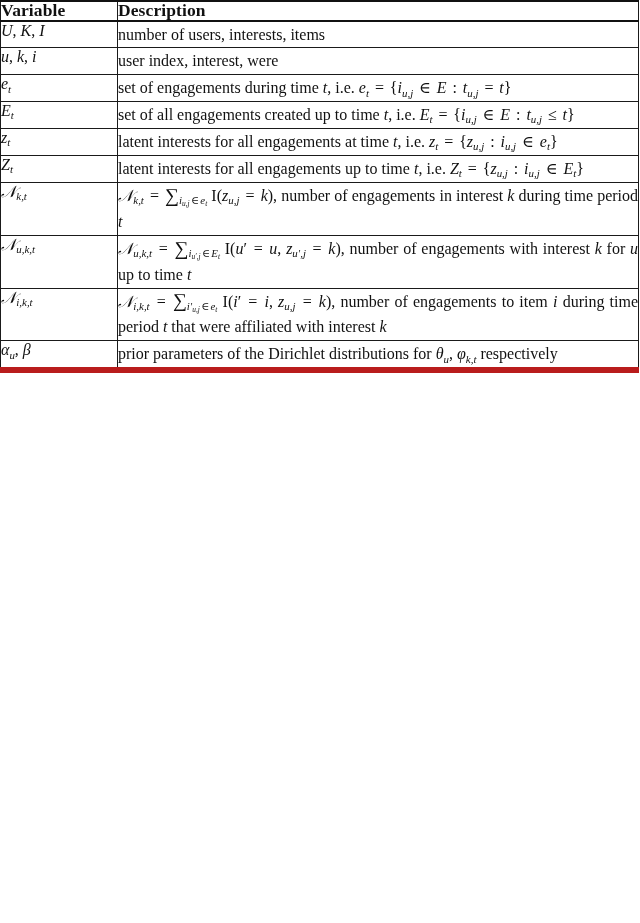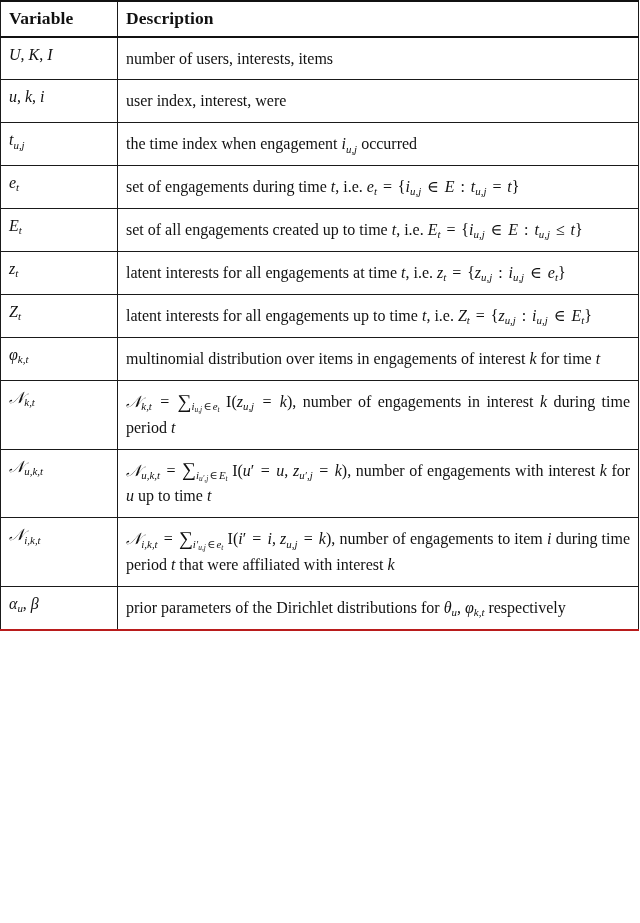--- a/index.html
+++ b/index.html
@@ -19,30 +19,30 @@
     width: 638px;
     border-collapse: collapse;
     table-layout: fixed;
     margin: 0;
   }
 
   #notation-table td,
   #notation-table th {
     border: 1px solid #1a1a1a;
     vertical-align: top;
-    padding: 8px;
+    padding: 0;
   }
 
   
   #notation-table thead th {
     border-top: 2px solid #111111;
     border-bottom: 2px solid #111111;
   }
   #notation-table tbody tr:last-child td {
-    border-bottom: 2px solid #b91c1c;
+    border-bottom: 6px solid #b91c1c;
   }
 
   col.var-col { width: 117px; }
   col.desc-col { width: 521px; }
 
   .hdr {
     font-weight: bold;
     font-size: 17.5px;
     line-height: 1;
     text-align: left;
@@ -129,26 +129,20 @@
 
     <tr>
       <td class="var-cell">
         <span class="mi">u</span>, <span class="mi">k</span>, <span class="mi">i</span>
       </td>
       <td class="desc-cell single">user index, interest, were</td>
     </tr>
 
 
 
-    <tr>
-      <td class="var-cell">
-        <span class="mi">t</span><sub class="mi">u,j</sub>
-      </td>
-      <td class="desc-cell single">the time index when engagement <span class="nowrap"><span class="mi">i</span><sub class="mi">u,j</sub></span> occurred</td>
-    </tr>
 
 
     <tr>
       <td class="var-cell">
         <span class="mi">e</span><sub class="mi">t</sub>
       </td>
       <td class="desc-cell">set of engagements during time <span class="mi">t</span>, i.e. <span class="nowrap"><span class="mi">e</span><sub class="mi">t</sub></span> <span class="op">=</span> {<span class="nowrap"><span class="mi">i</span><sub class="mi">u,j</sub></span> <span class="op">∈</span> <span class="mi">E</span> <span class="op">:</span> <span class="nowrap"><span class="mi">t</span><sub class="mi">u,j</sub></span> <span class="op">=</span> <span class="mi">t</span>}</td>
     </tr>
 
     <tr>
@@ -165,26 +159,20 @@
       <td class="desc-cell">latent interests for all engagements at time <span class="mi">t</span>, i.e. <span class="nowrap"><span class="mi">z</span><sub class="mi">t</sub></span> <span class="op">=</span> {<span class="nowrap"><span class="mi">z</span><sub class="mi">u,j</sub></span> <span class="op">:</span> <span class="nowrap"><span class="mi">i</span><sub class="mi">u,j</sub></span> <span class="op">∈</span> <span class="nowrap"><span class="mi">e</span><sub class="mi">t</sub></span>}</td>
     </tr>
 
     <tr>
       <td class="var-cell">
         <span class="mi">Z</span><sub class="mi">t</sub>
       </td>
       <td class="desc-cell">latent interests for all engagements up to time <span class="mi">t</span>, i.e. <span class="nowrap"><span class="mi">Z</span><sub class="mi">t</sub></span> <span class="op">=</span> {<span class="nowrap"><span class="mi">z</span><sub class="mi">u,j</sub></span> <span class="op">:</span> <span class="nowrap"><span class="mi">i</span><sub class="mi">u,j</sub></span> <span class="op">∈</span> <span class="nowrap"><span class="mi">E</span><sub class="mi">t</sub></span>}</td>
     </tr>
 
-    <tr>
-      <td class="var-cell">
-        <span class="mi">φ</span><sub class="mi">k,t</sub>
-      </td>
-      <td class="desc-cell">multinomial distribution over items in engagements of interest <span class="mi">k</span> for time <span class="mi">t</span></td>
-    </tr>
 
 
     <tr>
       <td class="var-cell">
         <span class="mscr">𝒩</span><sub class="mi">k,t</sub>
       </td>
       <td class="desc-cell"><span class="nowrap"><span class="mscr">𝒩</span><sub class="mi">k,t</sub></span> <span class="op">=</span> <span class="nowrap"><span class="bigsum">∑</span><span class="sumsub"><span class="mi">i</span><sub class="mi">u,j</sub><span class="op">∈</span><span class="mi">e</span><sub class="mi">t</sub></span></span> <span class="nowrap"><span class="mrm">I</span>(<span class="mi">z</span><sub class="mi">u,j</sub> <span class="op">=</span> <span class="mi">k</span>)</span>, number of engagements in interest <span class="mi">k</span> during time period <span class="mi">t</span></td>
     </tr>
 
     <tr>

